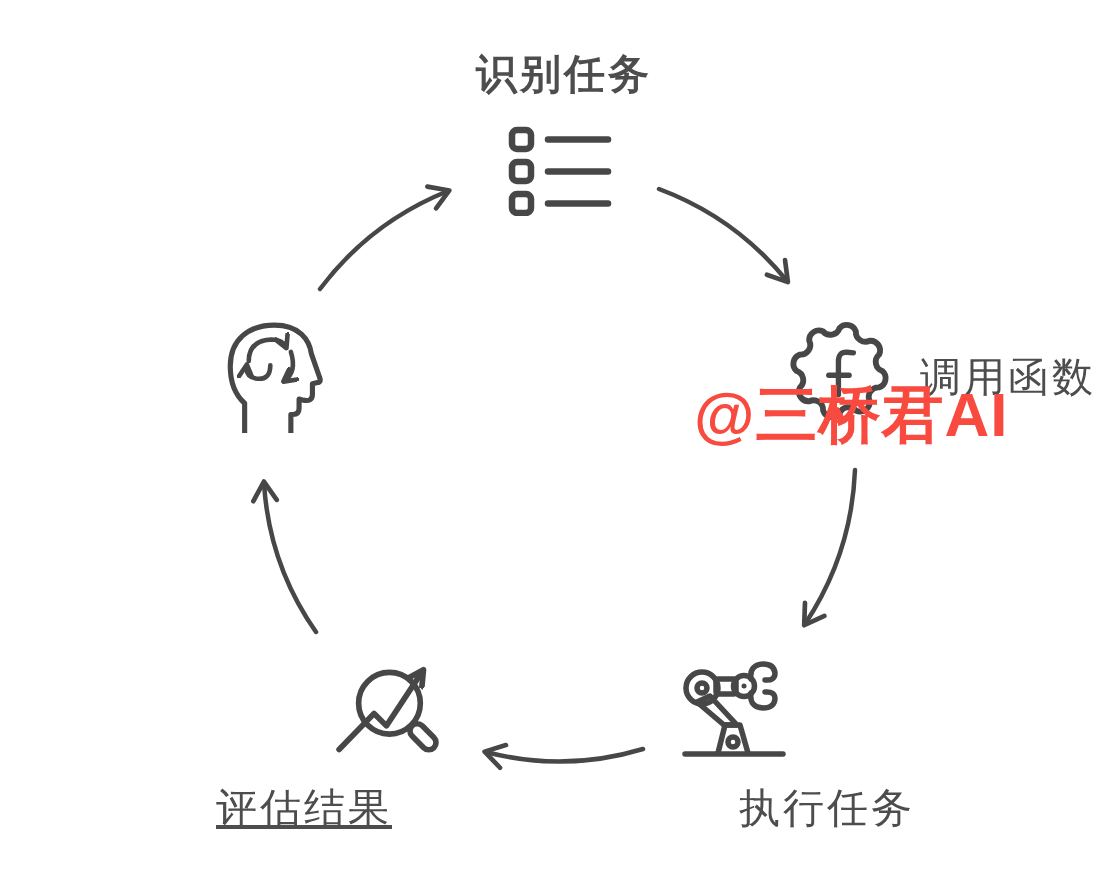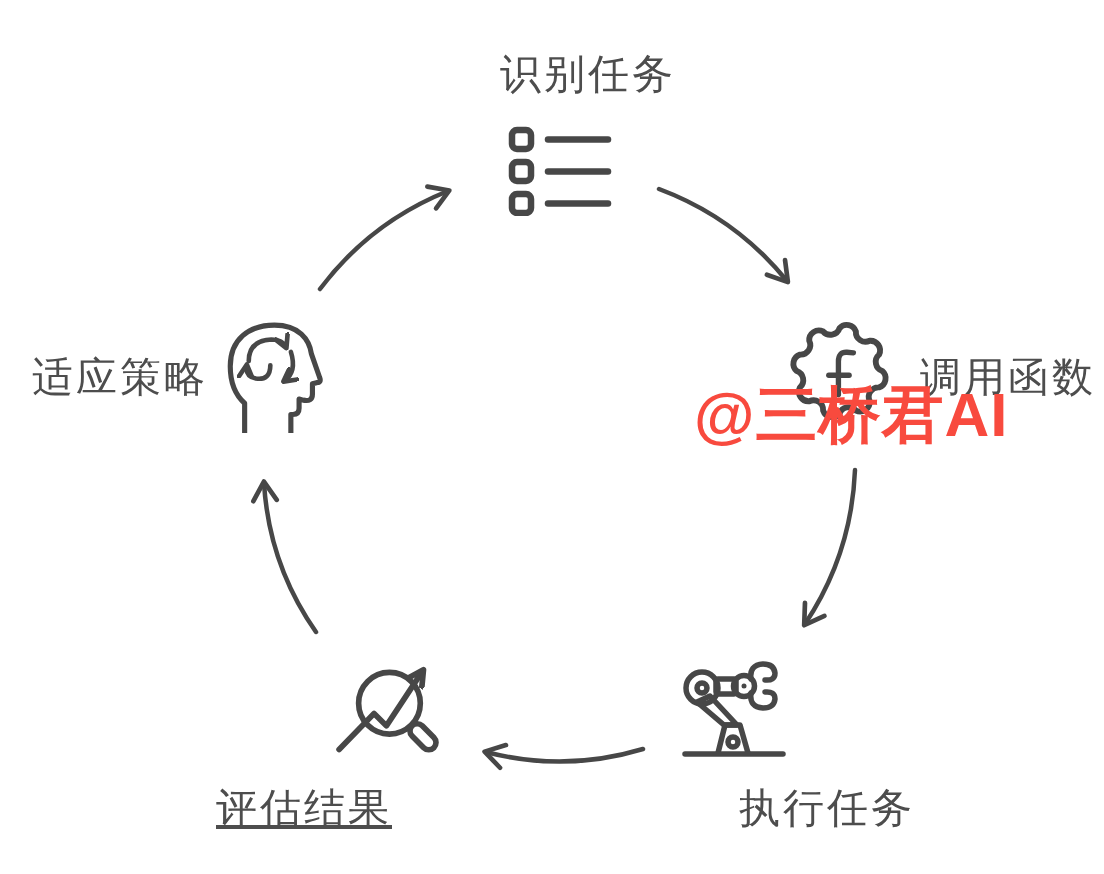--- a/index.html
+++ b/index.html
@@ -7,21 +7,21 @@
     position:relative; width:1104px; height:874px; background:#ffffff;
     font-family:"Liberation Sans","DejaVu Sans",sans-serif; overflow:hidden;
   }
   svg { display:block; }
   .connectors { position:absolute; left:0; top:0; z-index:1; }
   .icon-svg { position:absolute; z-index:2; }
   .node-label {
     position:absolute; z-index:3; color:#4d4d4d; font-size:41px;
     letter-spacing:3px; white-space:nowrap; line-height:1;
   }
-  .label-identify { left:500px; top:54px; }
+  .label-identify { left:476px; top:54px;font-weight:bold; }
   .label-call     { left:920px; top:357px; }
   .label-execute  { left:739px; top:788px; }
   .label-evaluate { left:216px; top:788px;text-decoration:underline; }
   .label-adapt    { left:32px;  top:357px; }
   .watermark {
     position:absolute; z-index:5; left:694px; top:384px;
     color:#f84a3e; font-size:62px; line-height:1; white-space:nowrap;
     letter-spacing:1px;
     font-weight:bold;
   }
@@ -108,17 +108,16 @@
       <path stroke-width="4.5" d="M 21 40 Q 21 20 43 19 Q 54 19 57 26" marker-end="url(#ah2)"></path>
       <path stroke-width="4.5" d="M 62 31 Q 68 50 56 59" marker-end="url(#ah2)"></path>
       <path stroke-width="4.5" d="M 42 44 Q 42 59 28 57 Q 18 55 19 45" marker-end="url(#ah2)"></path>
     </g>
   </svg>
 
   <div class="node-label label-identify">识别任务</div>
   <div class="node-label label-execute">执行任务</div>
   <div class="node-label label-call">调用函数</div>
   <div class="node-label label-evaluate">评估结果</div>
-  <div class="node-label label-adapt">适应策略</div>
 
   <div class="watermark">@三桥君AI</div>
 
 </div>
 
 </body></html>

